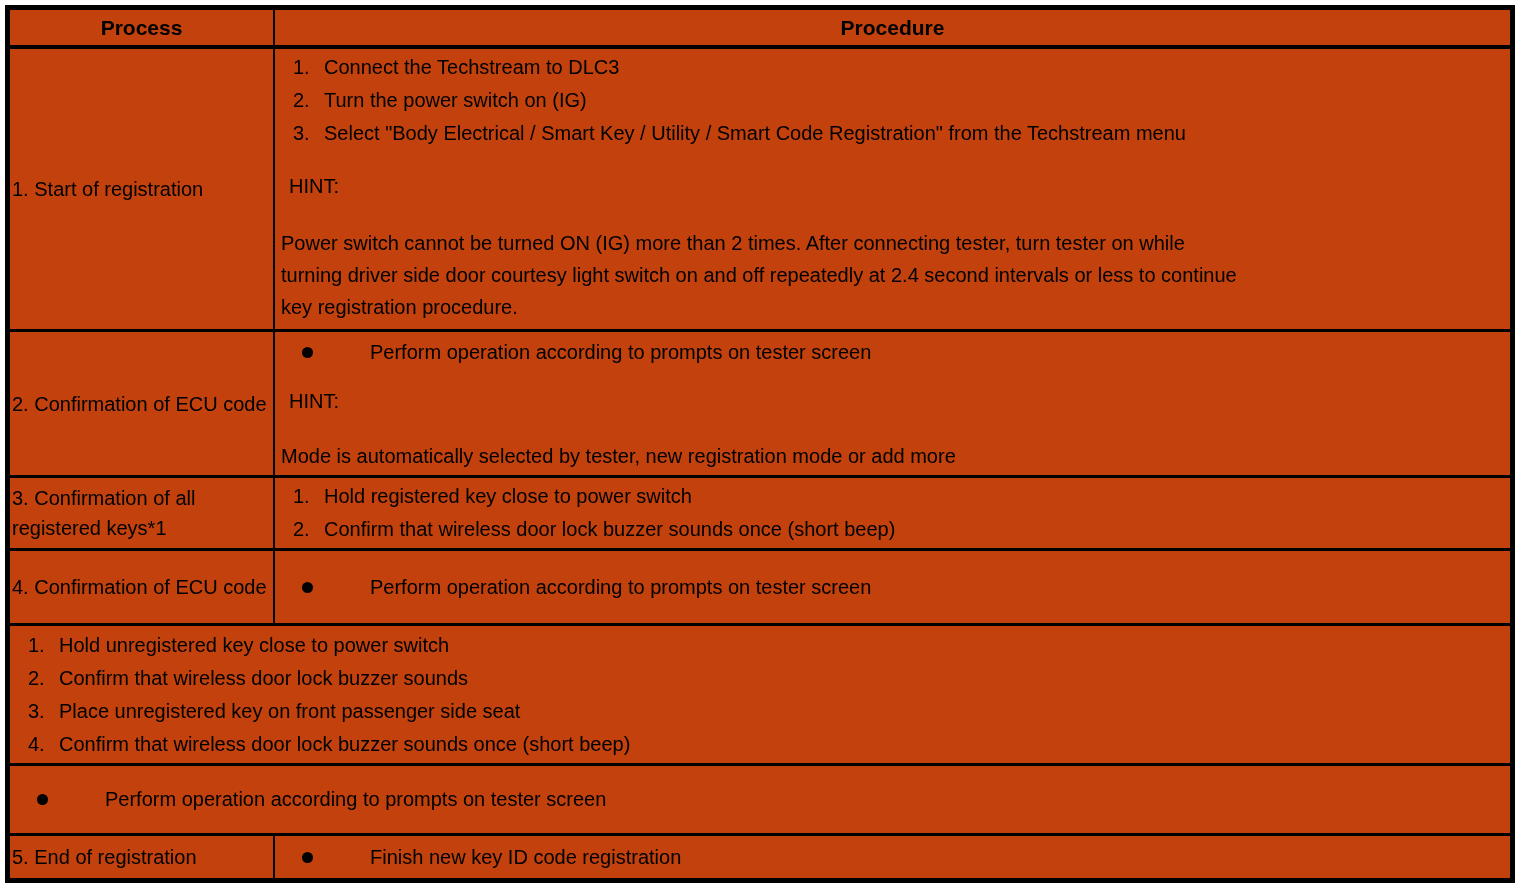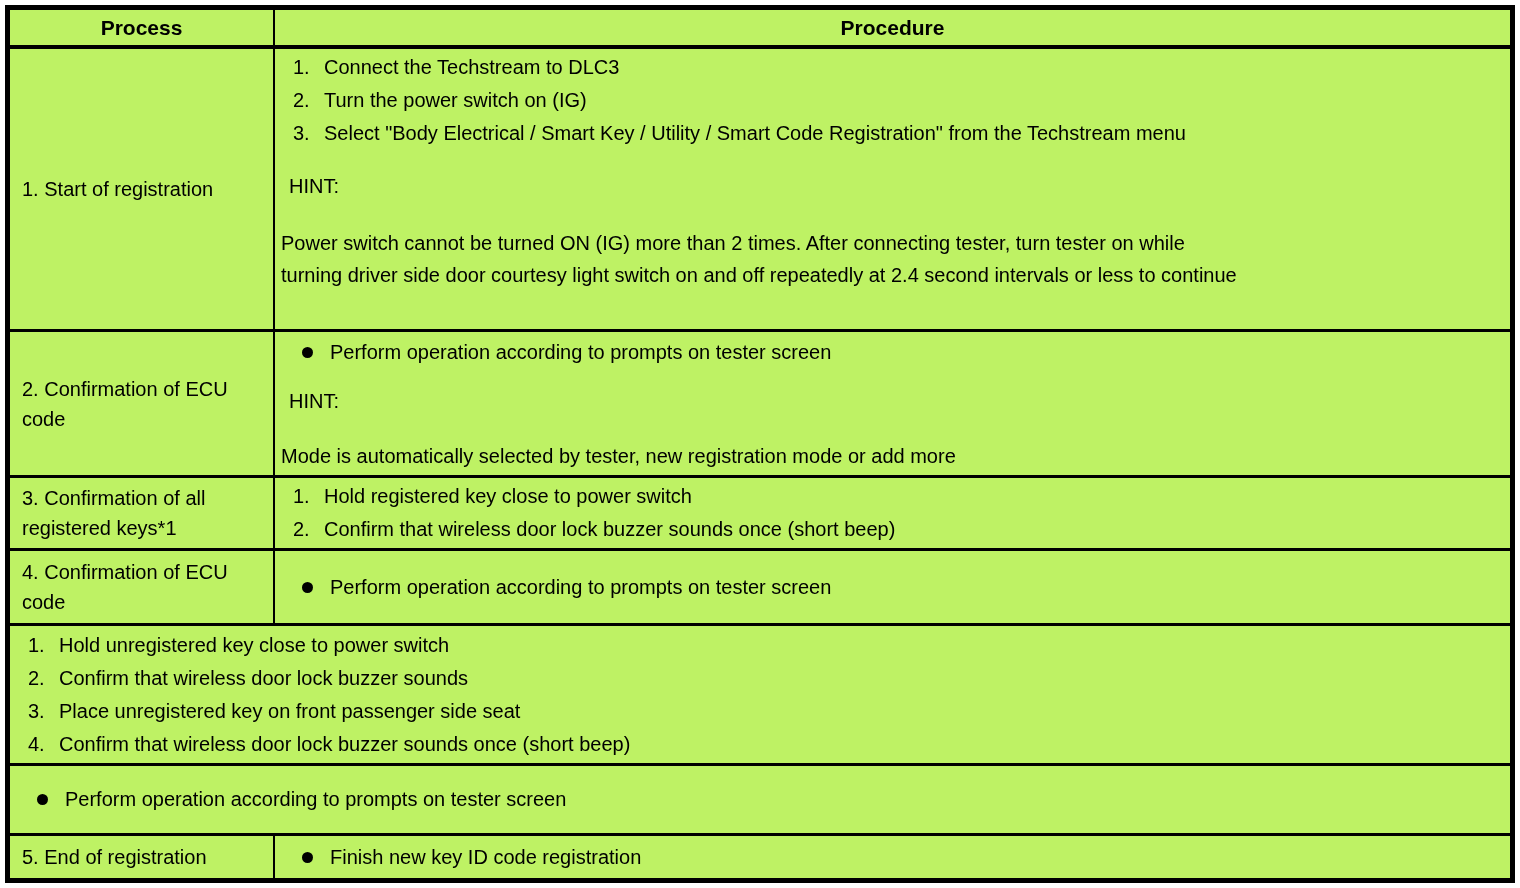--- a/index.html
+++ b/index.html
@@ -14,21 +14,21 @@
   }
   .doc-table {
     position: absolute;
     left: 5px;
     top: 5px;
     width: 1500px;
     height: 868px;
     border: 5px solid #000000;
     display: flex;
     flex-direction: column;
-    background: #bef264;
+    background: #c2410c;
   }
   .t-row {
     display: flex;
     flex: none;
     border-bottom: 3px solid #000000;
   }
   .t-row.header-row {
     height: 35px;
     border-bottom: 4px solid #000000;
   }
@@ -40,21 +40,21 @@
   .t-row.r6 { height: 67px; }
   .t-row.r7 { flex: 1; border-bottom: none; }
 
   .cell-process {
     width: 265px;
     flex: none;
     border-right: 2px solid #000000;
     display: flex;
     align-items: center;
     box-sizing: border-box;
-    padding-left: 12px;
+    padding-left: 2px;
     padding-right: 4px;
     font-size: 20px;
     line-height: 30px;
   }
   .cell-procedure {
     flex: 1;
     display: flex;
     flex-direction: column;
     box-sizing: border-box;
     font-size: 20px;
@@ -77,20 +77,21 @@
     line-height: 33px;
     padding-left: 18px;
   }
   .step-num { width: 31px; flex: none; }
   .step-text { flex: 1; white-space: nowrap; }
 
   .bullet-line {
     display: flex;
     align-items: center;
     line-height: 33px;
+    gap: 40px;
   }
   .r2 .bullet-line { margin-top: 4px; }
   .dot {
     width: 11px;
     height: 11px;
     border-radius: 50%;
     background: #000000;
     flex: none;
     margin-left: 27px;
     margin-right: 17px;
@@ -133,20 +134,21 @@
         </div>
         <div class="step">
           <span class="step-num">3.</span>
           <span class="step-text">Select "Body Electrical / Smart Key / Utility / Smart Code Registration" from the Techstream menu</span>
         </div>
       </div>
       <div class="hint-label">HINT:</div>
       <div class="hint-text">
         <div class="hint-line">Power switch cannot be turned ON (IG) more than 2 times. After connecting tester, turn tester on while</div>
         <div class="hint-line">turning driver side door courtesy light switch on and off repeatedly at 2.4 second intervals or less to continue</div>
+        <div class="hint-line">key registration procedure.</div>
       </div>
     </div>
   </div>
 
   <div class="t-row r2">
     <div class="cell-process">2. Confirmation of ECU code</div>
     <div class="cell-procedure">
       <div class="bullet-line">
         <span class="dot"></span>
         <span class="step-text">Perform operation according to prompts on tester screen</span>

